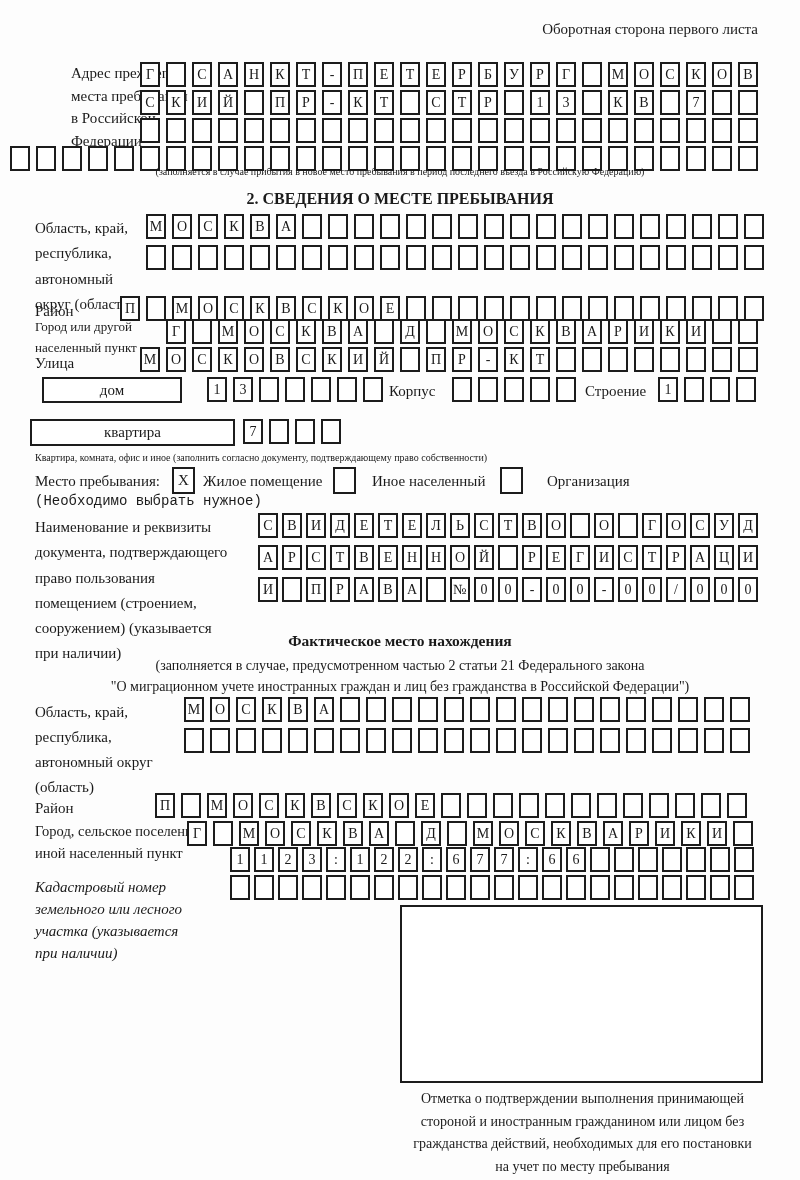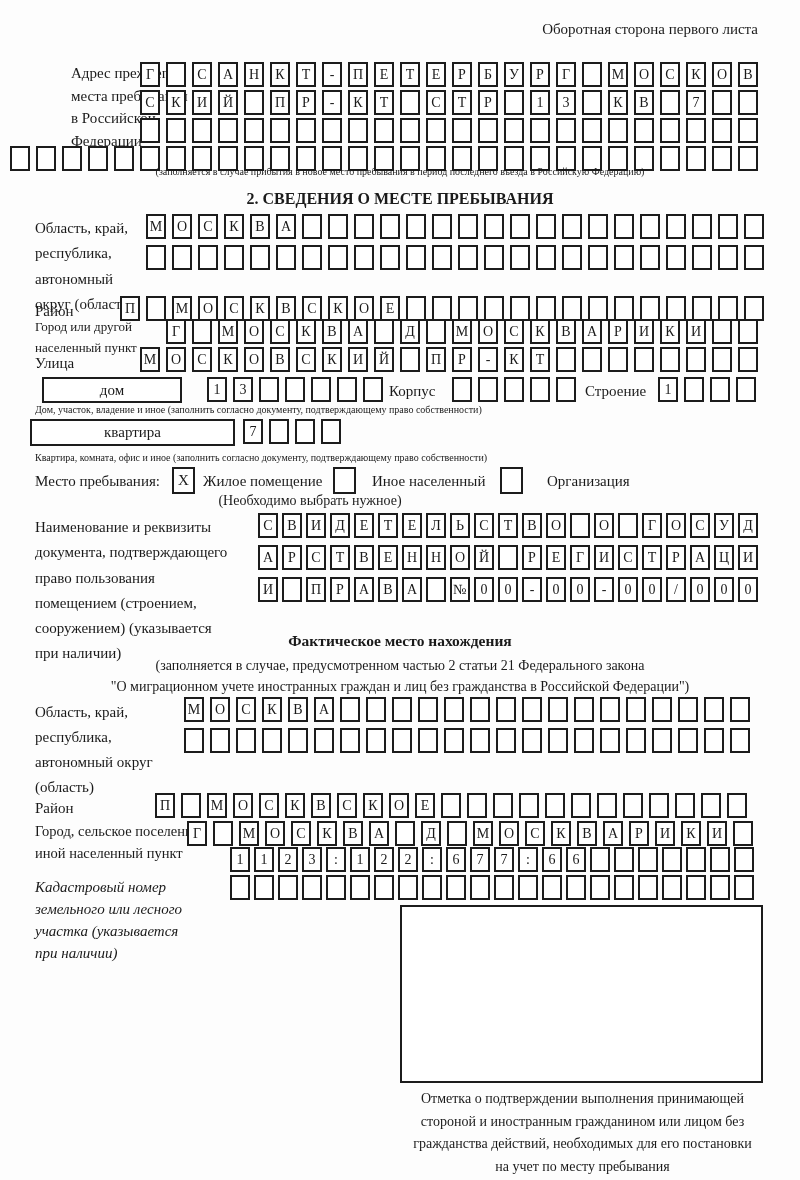--- a/index.html
+++ b/index.html
@@ -312,39 +312,38 @@
       <span class="cell"></span>
       <span class="cell"></span>
     </div>
   <div class="lbl" style="left:585px;top:380px;">Строение</div>
   <div class="cellrow" style="left:658px;top:377px;">
       <span class="cell">1</span>
       <span class="cell"></span>
       <span class="cell"></span>
       <span class="cell"></span>
     </div>
-  <div class="cap" style="left:35px;top:404px;">Дом, участок, владение и иное (заполнить согласно документу, подтверждающему право собственности)</div>
 
   <div class="widebox" style="left:30px;top:419px;width:205px;height:27px;">квартира</div>
   <div class="cellrow" style="left:243px;top:419px;">
       <span class="cell">7</span>
       <span class="cell"></span>
       <span class="cell"></span>
       <span class="cell"></span>
     </div>
   <div class="cap" style="left:35px;top:452px;">Квартира, комната, офис и иное (заполнить согласно документу, подтверждающему право собственности)</div>
 
   <div class="lbl" style="left:35px;top:470px;">Место пребывания:</div>
   <div class="chk" style="left:172px;top:467px;">X</div>
   <div class="lbl" style="left:203px;top:470px;">Жилое помещение</div>
   <div class="chk" style="left:333px;top:467px;"></div>
   <div class="lbl" style="left:372px;top:470px;">Иное населенный</div>
   <div class="chk" style="left:500px;top:467px;"></div>
   <div class="lbl" style="left:547px;top:470px;">Организация</div>
-  <div class="cap" style="left:35px;top:493px;width:550px;text-align:center;font-size:14px;">(Необходимо выбрать нужное)</div>
+  <div class="cap" style="left:35px;top:493px;width:550px;font-size:14px;font-family:Liberation Mono, monospace;">(Необходимо выбрать нужное)</div>
 
   <div class="lbl" style="left:35px;top:515px;line-height:25.3px;">Наименование и реквизиты
 документа, подтверждающего
 право пользования
 помещением (строением,
 сооружением) (указывается
 при наличии)</div>
   <div class="cellrow tight" style="left:258px;top:513px;">
       <span class="cell">С</span>
       <span class="cell">В</span>

